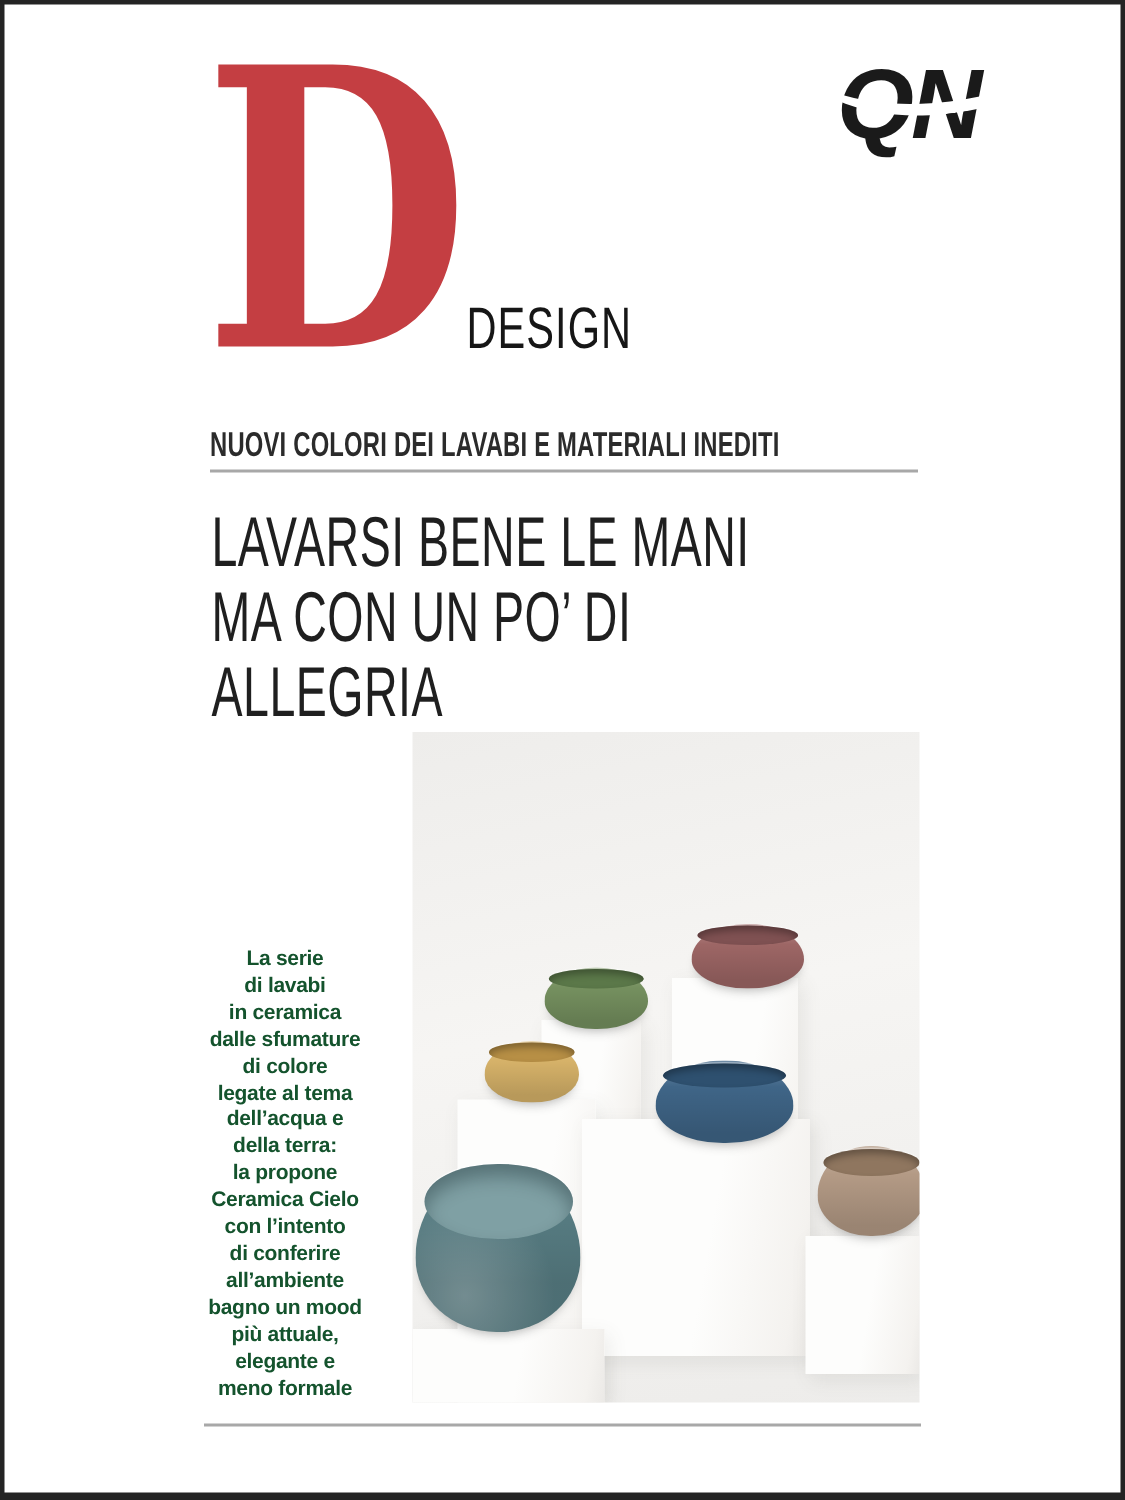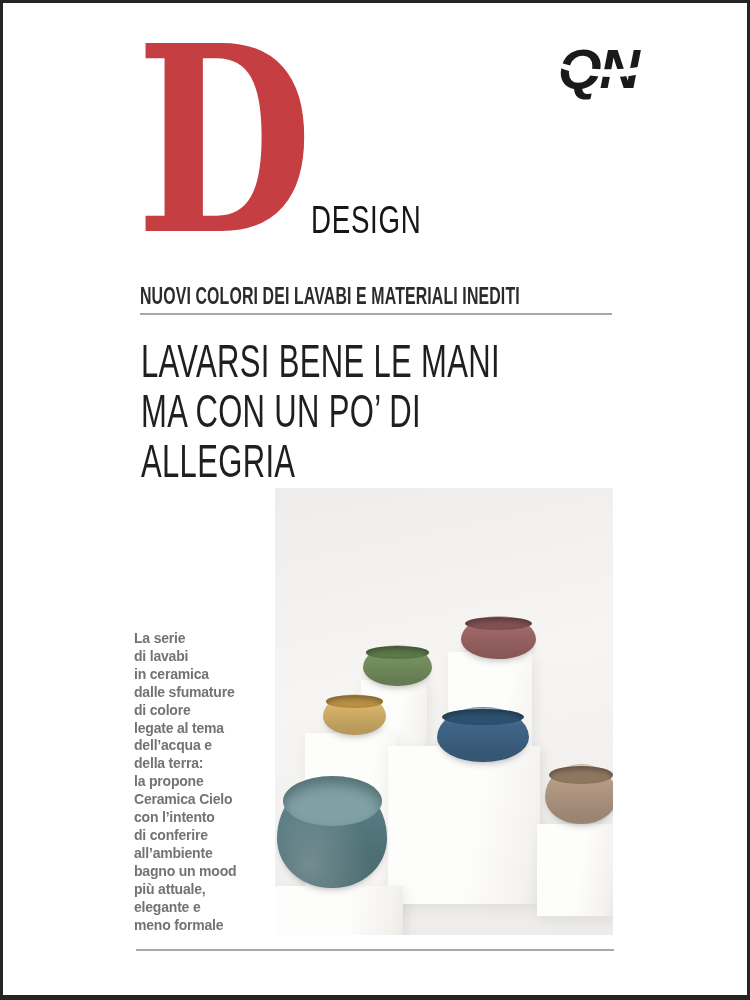--- a/index.html
+++ b/index.html
@@ -7,38 +7,38 @@
          font-family:"Liberation Sans",sans-serif;}
   .frame{position:absolute;inset:0;border:3px solid #242424;border-bottom-width:5px;pointer-events:none;z-index:50;}
 
   
   .d-letter{position:absolute;left:136px;top:12px;font-family:"DejaVu Serif","Liberation Serif",serif;
             font-weight:700;font-size:258px;line-height:1;color:#c43e42;
             transform:scaleX(.79);transform-origin:left top;}
   .design-word{position:absolute;left:311px;top:198px;font-size:39px;font-weight:400;color:#161616;
                letter-spacing:1px;transform:scaleX(.71);transform-origin:left top;white-space:nowrap;}
   .qn-logo{position:absolute;left:558px;top:38px;width:125px;height:64px;}
-  .qn-text{position:absolute;left:0;top:0;font-size:56px;line-height:62px;font-weight:700;font-style:italic;
+  .qn-text{position:absolute;left:0;top:0;font-size:66px;line-height:62px;font-weight:700;font-style:italic;
            letter-spacing:-2px;color:#1a1a1a;white-space:nowrap;}
   .qn-swoosh{position:absolute;left:-28px;top:-64px;width:196px;height:94px;border-radius:50%;
              border-bottom:8px solid #fff;transform:rotate(-7deg);z-index:2;}
 
   
   .kicker{position:absolute;left:140px;top:283px;font-size:23px;font-weight:700;color:#2b2b2b;
           letter-spacing:.2px;transform:scaleX(.69);transform-origin:left top;white-space:nowrap;}
   .kicker-rule{position:absolute;left:140px;top:313px;width:472px;height:2px;background:#a8a8a8;}
 
   
   .headline{position:absolute;left:141px;top:336px;font-size:47px;font-weight:300;color:#1f1f1f;
             line-height:50px;letter-spacing:.5px;white-space:pre-line;
             transform:scaleX(.66);transform-origin:left top;margin:0;}
 
   
-  .caption{position:absolute;left:134px;top:630px;width:112px;text-align:left;font-size:14px;
-           font-weight:700;line-height:17.9px;color:#737373;white-space:pre-line;letter-spacing:-.2px;}
+  .caption{position:absolute;left:134px;top:630px;width:112px;text-align:center;font-size:14px;
+           font-weight:700;line-height:17.9px;color:#14532d;white-space:pre-line;letter-spacing:-.2px;}
 
   
   .photo{position:absolute;left:275px;top:488px;width:338px;height:447px;overflow:hidden;
          background:linear-gradient(168deg,#eeedeb 0%,#f6f5f3 42%,#edecea 100%);}
   .block{position:absolute;background:linear-gradient(100deg,#fdfdfc 55%,#f4f2ef 90%,#ebe9e6 100%);
          box-shadow:3px 4px 12px rgba(90,85,78,.10);}
   .block-pedestal-rose{left:173px;top:164px;width:84px;height:190px;z-index:1;}
   .block-green{left:86px;top:192px;width:66px;height:78px;z-index:2;}
   .block-left-step{left:30px;top:245px;width:92px;height:202px;z-index:3;}
   .block-center{left:113px;top:258px;width:152px;height:158px;z-index:4;}

